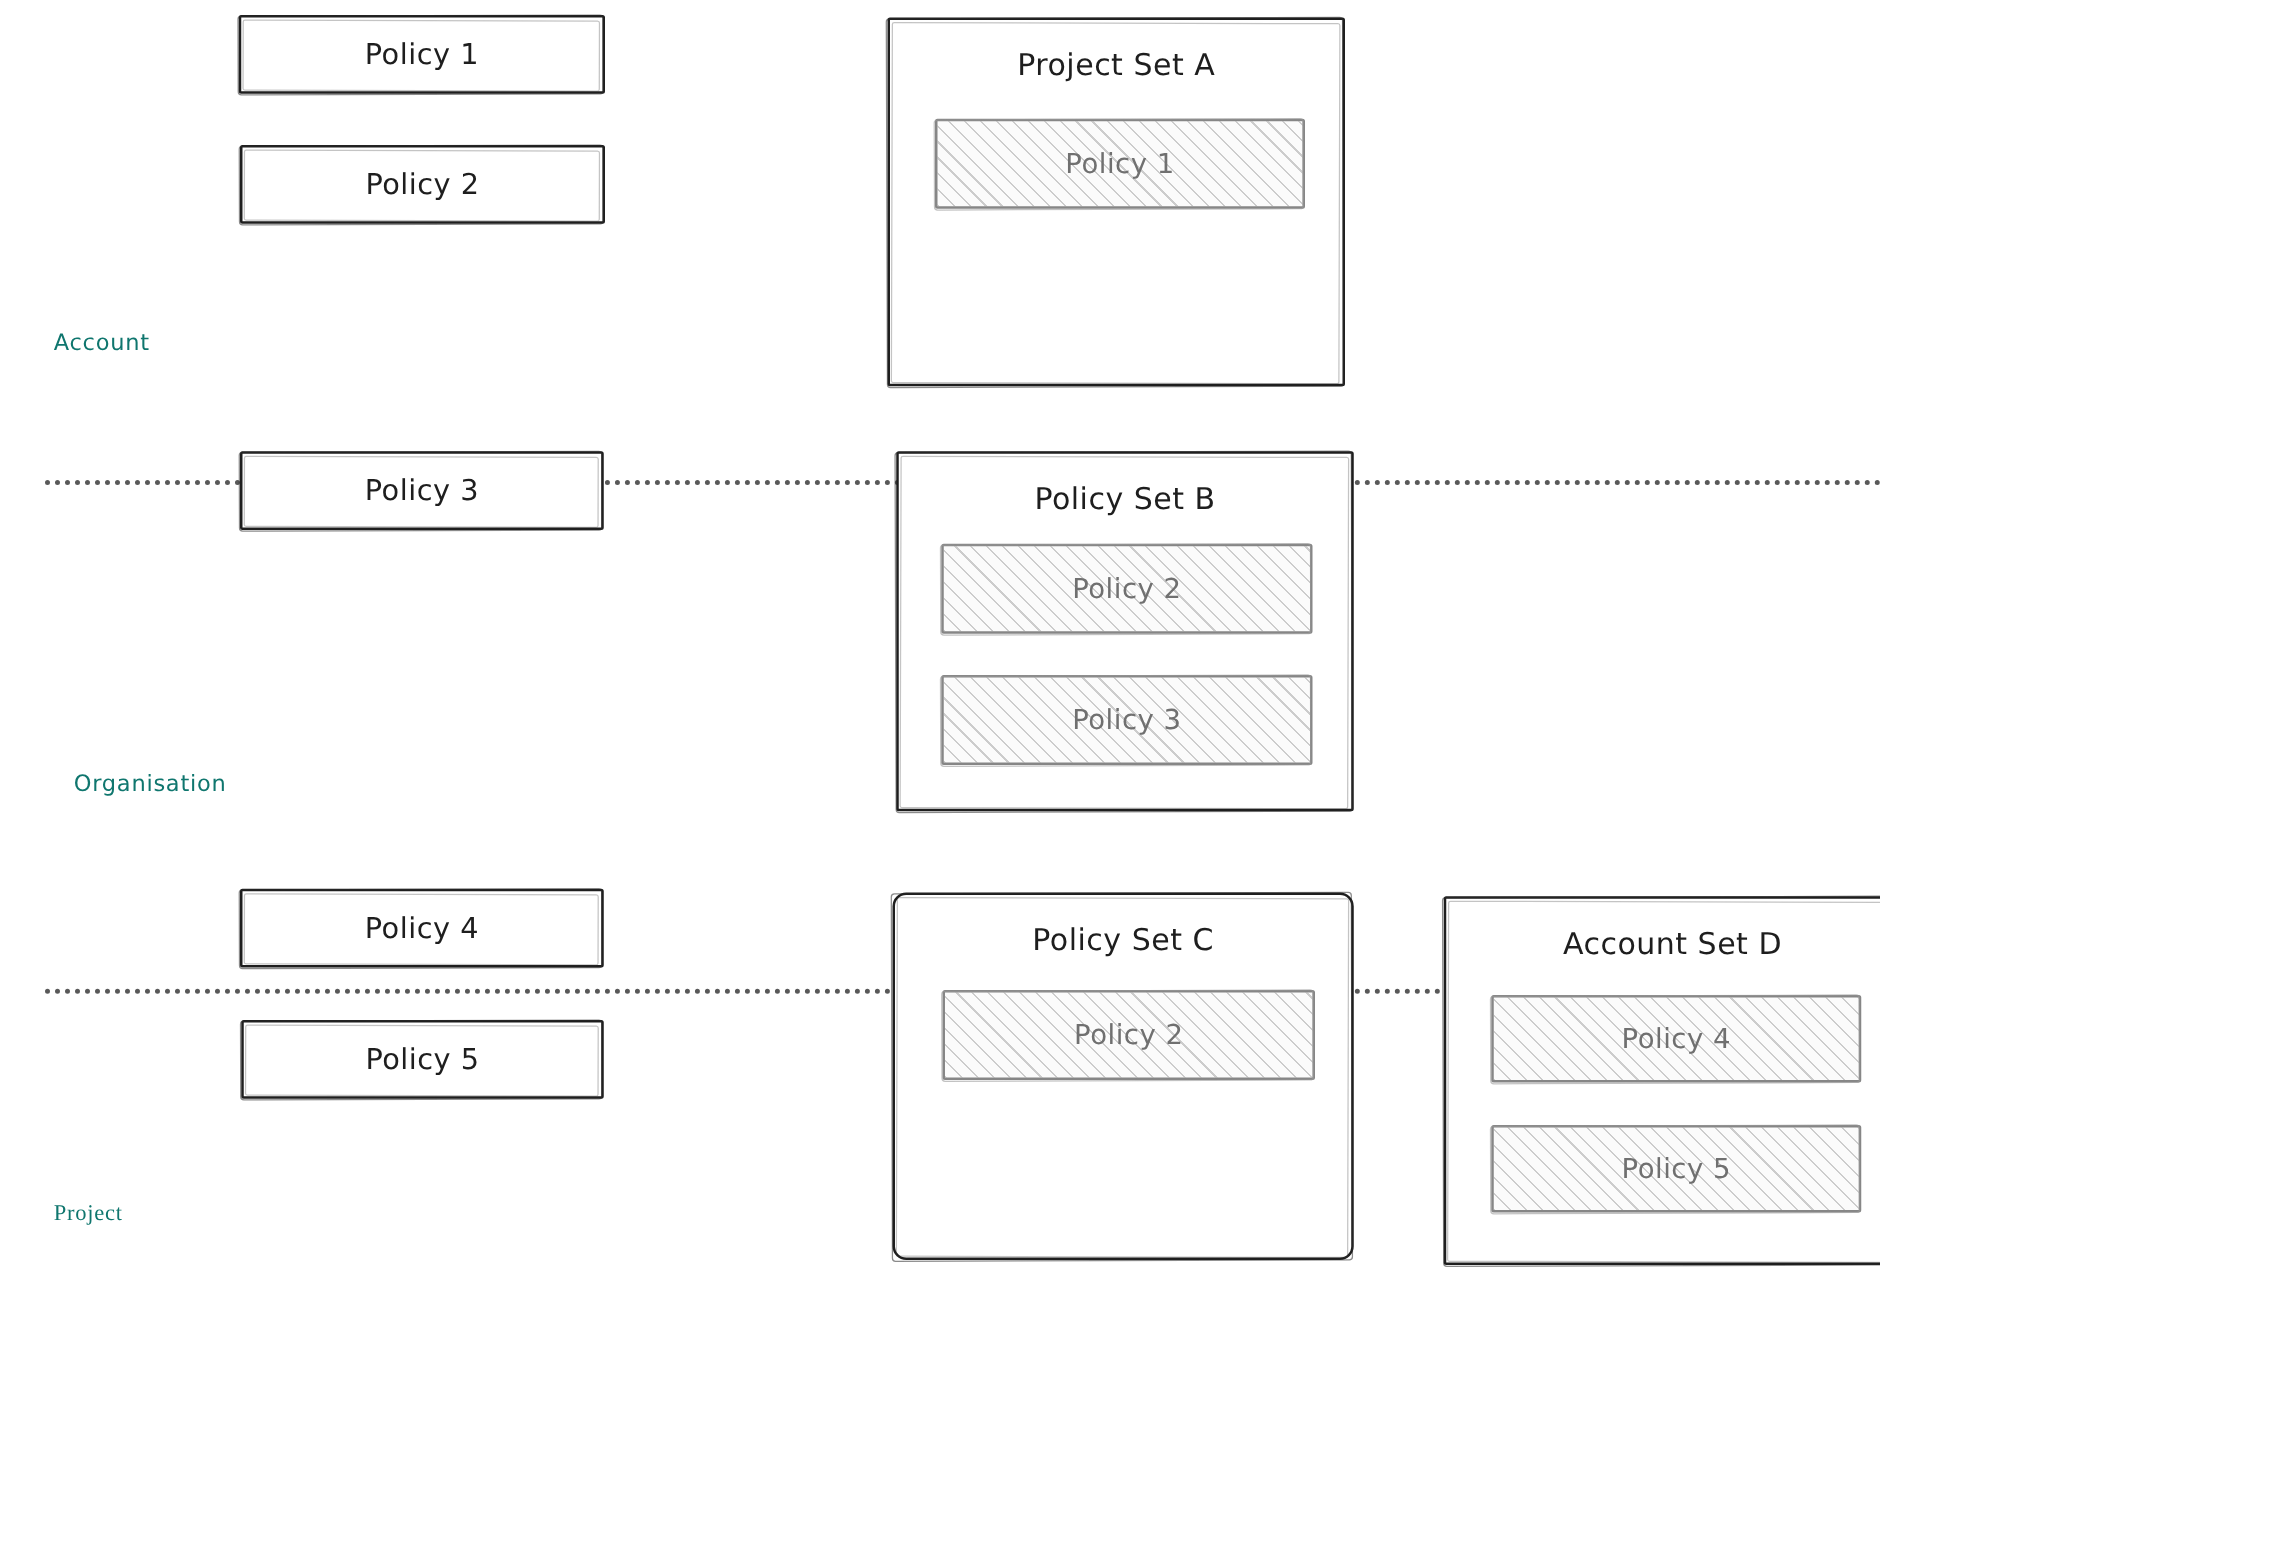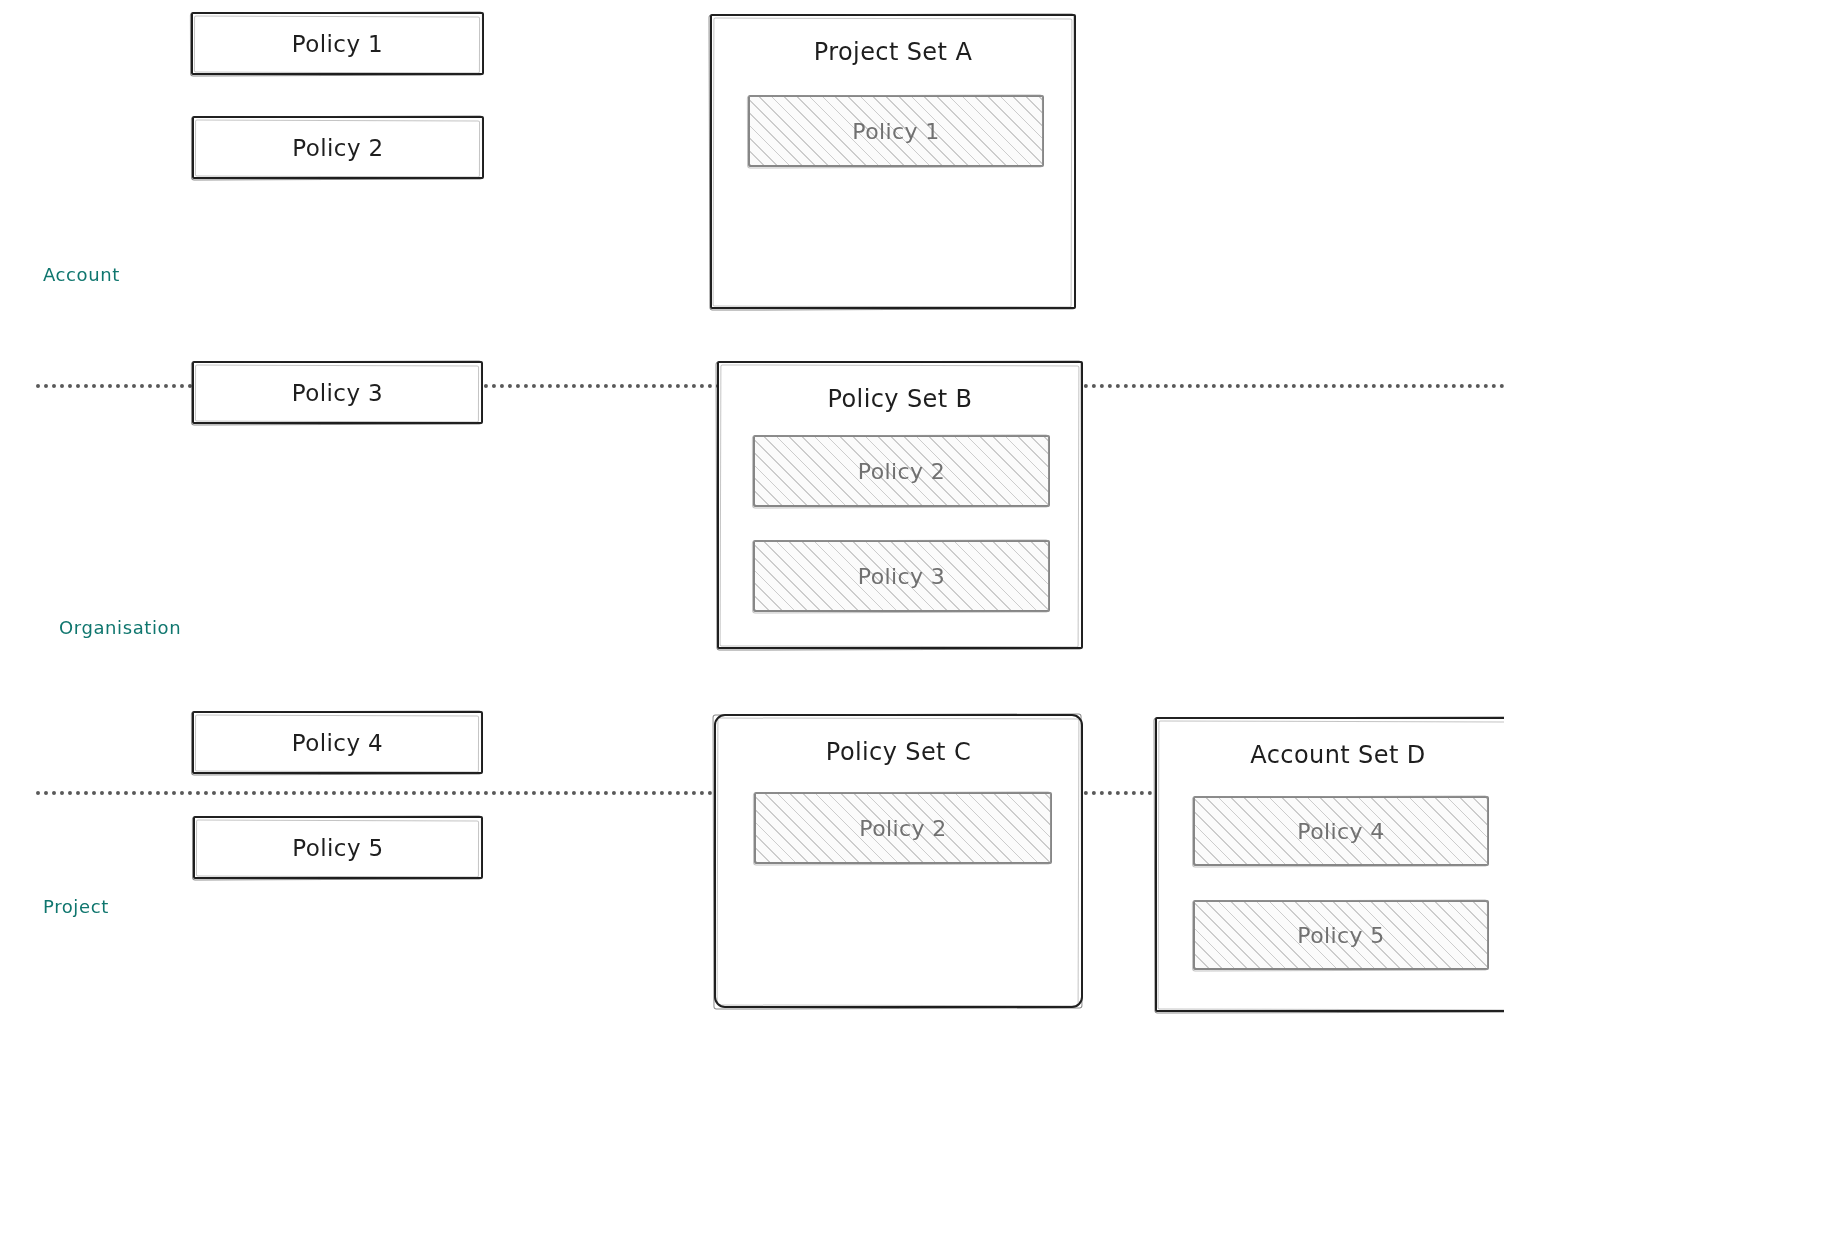--- a/index.html
+++ b/index.html
@@ -199,15 +199,15 @@
   <div class="sketch-box policy-set" style="left:1155px; top:717px; width:366px; height:295px;">
     <div class="set-title">Account Set D</div>
     <div class="hatch-box" style="left:36px; top:77px; width:296px; height:70px;">
       <span class="hatch-label">Policy 4</span>
     </div>
     <div class="hatch-box" style="left:36px; top:181px; width:296px; height:70px;">
       <span class="hatch-label">Policy 5</span>
     </div>
   </div>
 
-  <div class="scope-label" style="left:43px; top:896px;">Project</div>
+  <div class="scope-label" style="left:43px; top:960px;font-family:Liberation Serif, serif;">Project</div>
 
 </div>
 
 </body></html>

